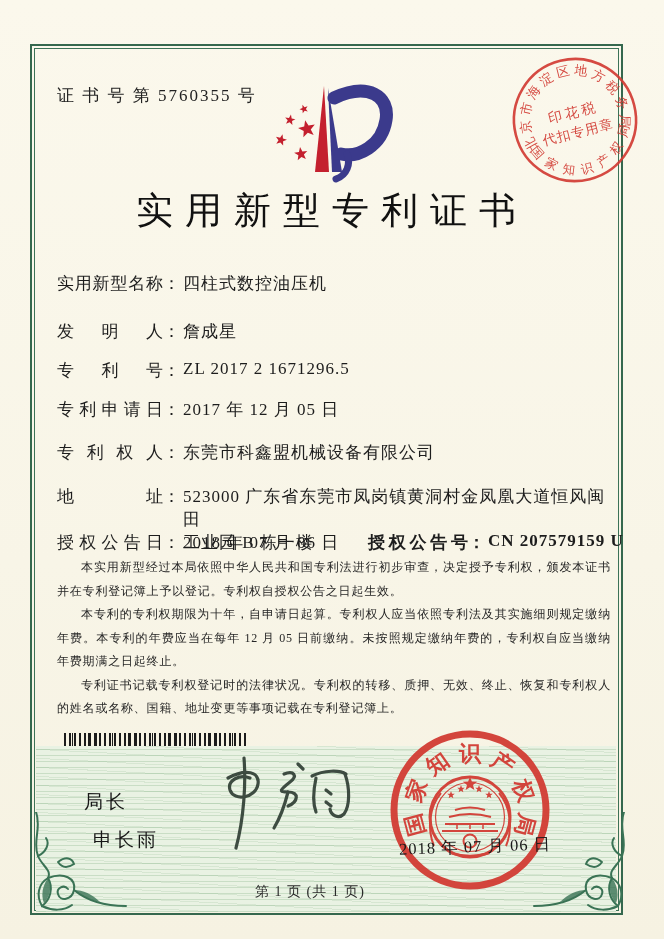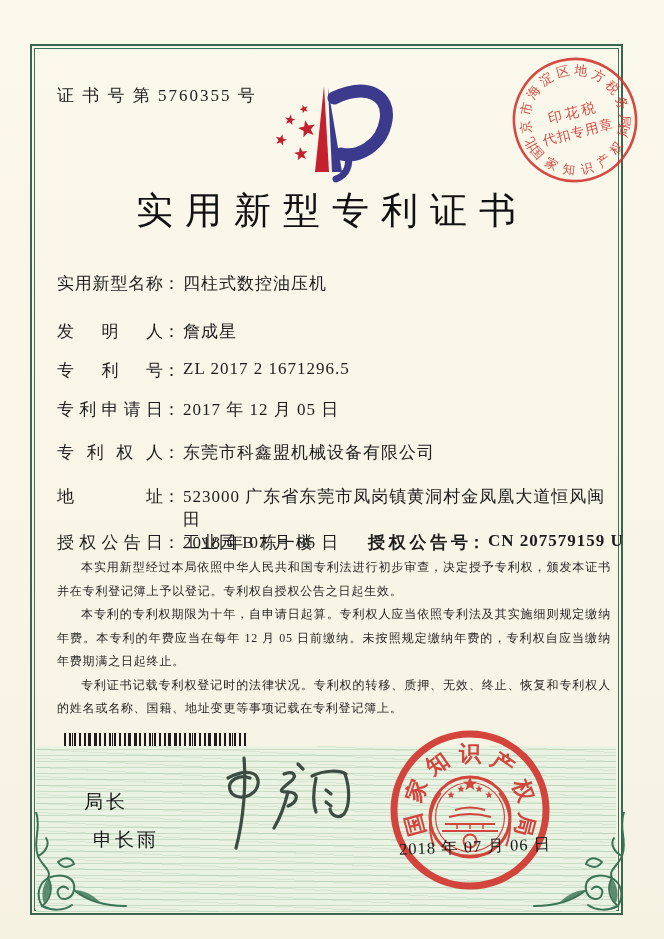--- a/index.html
+++ b/index.html
@@ -223,14 +223,15 @@
       <path d="M 46,78 C 58,88 74,94 98,94"></path>
       <path d="M 30,50 C 38,44 44,46 46,52 C 40,56 34,56 30,50"></path>
       <path d="M 14,94 C 24,99 36,99 44,93"></path>
     </g>
     <g fill="#3a7355" opacity=".8">
       <path d="M 20,66 C 14,74 13,84 16,91 C 22,85 24,74 20,66 Z"></path>
       <path d="M 46,78 C 54,84 62,88 72,90 C 64,82 55,78 46,78 Z"></path>
     </g>
   </svg>
 
+  <div class="footer">第 1 页 (共 1 页)</div>
 
 </div>
 
 </body></html>

